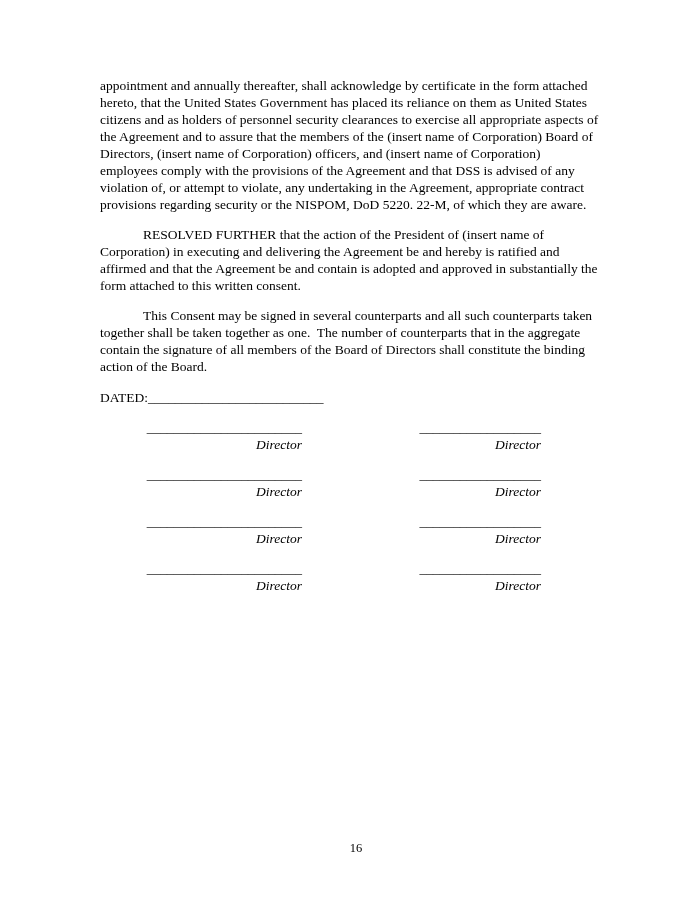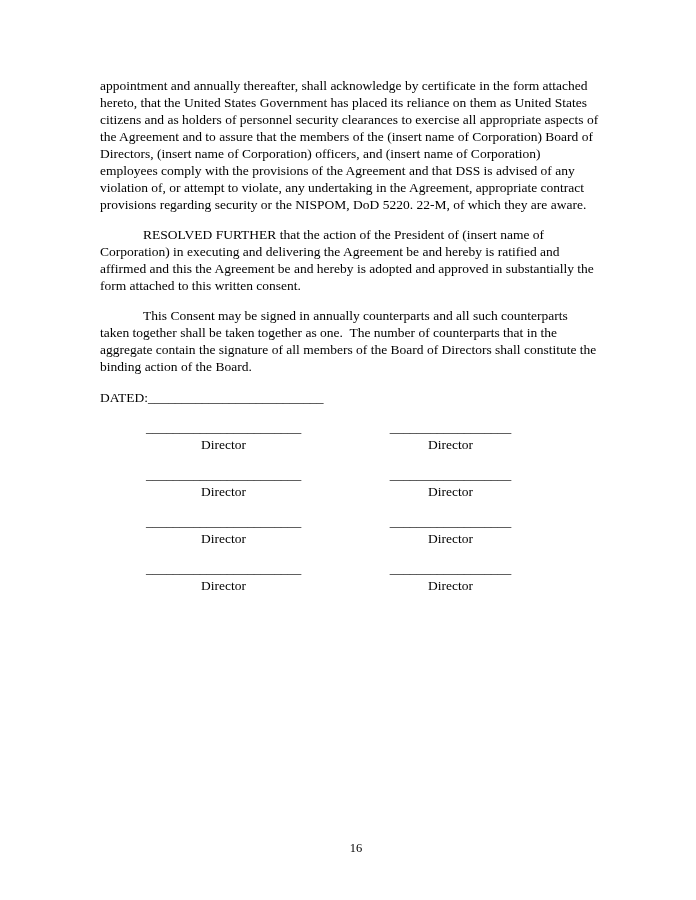--- a/index.html
+++ b/index.html
@@ -42,28 +42,29 @@
     margin-top: 13px;
   }
   .sig-row {
     display: flex;
     align-items: flex-start;
     margin-bottom: 13px;
     padding-left: 45px;
   }
   .sig-cell {
     display: inline-block;
-    text-align: center;
+    text-align: right;
     white-space: nowrap;
+    font-style: italic;
   }
   .sig-cell.left {
     width: 157px;
   }
   .sig-cell.right {
-    margin-left: 87px;
+    margin-left: 116px;
     width: 123px;
   }
   .sig-line {
     display: block;
     line-height: 17px;
   }
   .sig-label {
     display: block;
     line-height: 17px;
   }
@@ -79,24 +80,24 @@
 </style>
 </head>
 <body>
 
 <div class="page">
   <div class="content">
 
     <p class="para">appointment and annually thereafter, shall acknowledge by certificate in the form attached hereto, that the United States Government has placed its reliance on them as United States citizens and as holders of personnel security clearances to exercise all appropriate aspects of the Agreement and to assure that the members of the (insert name of Corporation) Board of Directors, (insert name of Corporation) officers, and (insert name of Corporation) employees comply with the provisions of the Agreement and that DSS is advised of any violation of, or attempt to violate, any undertaking in the Agreement, appropriate contract provisions regarding security or the NISPOM, DoD 5220. 22-M, of which they are aware.</p>
 
 
-    <p class="para indent">RESOLVED FURTHER that the action of the President of (insert name of Corporation) in executing and delivering the Agreement be and hereby is ratified and affirmed and this the Agreement be and hereby is adopted and approved in substantially the form attached to this written consent.</p>
+    <p class="para indent">RESOLVED FURTHER that the action of the President of (insert name of Corporation) in executing and delivering the Agreement be and hereby is ratified and affirmed and that the Agreement be and contain is adopted and approved in substantially the form attached to this written consent.</p>
 
 
-    <p class="para indent">This Consent may be signed in annually counterparts and all such counterparts taken together shall be taken together as one.  The number of counterparts that in the aggregate contain the signature of all members of the Board of Directors shall constitute the binding action of the Board.</p>
+    <p class="para indent">This Consent may be signed in several counterparts and all such counterparts taken together shall be taken together as one.  The number of counterparts that in the aggregate contain the signature of all members of the Board of Directors shall constitute the binding action of the Board.</p>
 
     <div class="dated-block"><span>DATED:</span><span class="dated-line">__________________________</span></div>
 
     <div class="sig-grid">
 
       <div class="sig-row">
         <span class="sig-cell left">
           <span class="sig-line">_______________________</span>
           <span class="sig-label">Director</span>
         </span>

